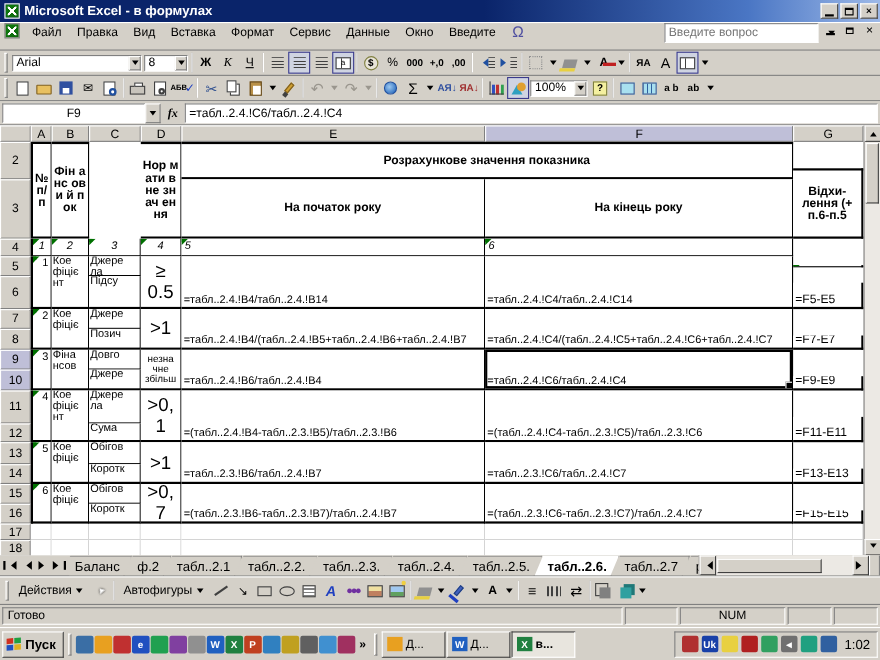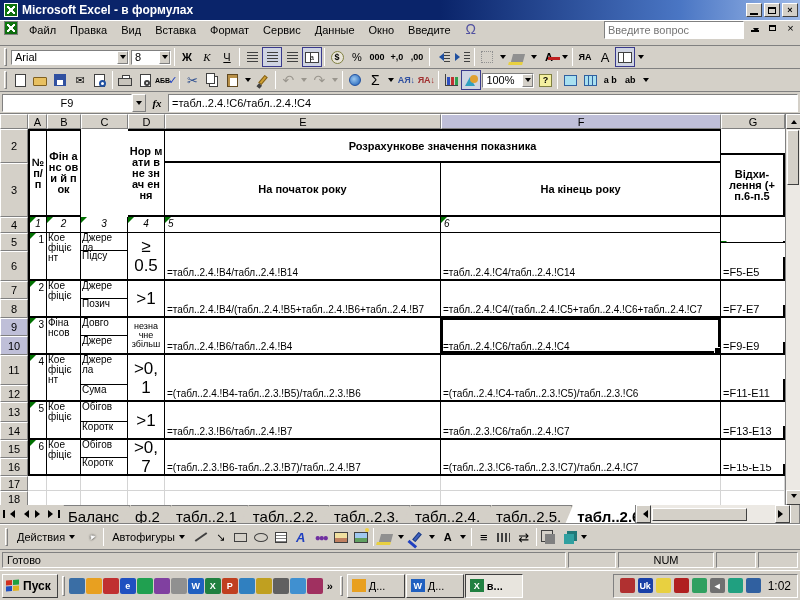--- a/index.html
+++ b/index.html
@@ -117,21 +117,21 @@
   .vthumb { height:55px; margin:1px; background:#d4d0c8; border:1px solid; border-color:#fff #404040 #404040 #fff; }
   .vfill { flex:1; }
 
   
   .tabrow { height:19px; display:flex; align-items:stretch; background:#d4d0c8; border-bottom:1px solid #808080; }
   .tabnav { display:flex; align-items:center; padding:0 2px; gap:1px; }
   .tnb { width:14px; height:15px; background:#d4d0c8; display:flex; align-items:center; justify-content:center; position:relative; }
   .bar-l { width:2px; height:8px; background:#000; margin-right:1px; }
   .tabs { display:flex; align-items:stretch; flex:1; overflow:hidden; }
   .tab { position:relative; background:#d4d0c8; border-top:1px solid #808080; padding:2px 10px 16px 12px; margin-left:-7px; white-space:nowrap; color:#000;
-    clip-path:polygon(8px 0, 100% 0, calc(100% - 8px) 100%, 0 100%); border-right:1px solid #808080; font-size:15px; }
+    clip-path:polygon(8px 0, 100% 0, calc(100% - 8px) 100%, 0 100%); border-right:1px solid #808080; font-size:12px; }
   .tab.active { background:#fff; font-weight:bold; z-index:5; border-top:1px solid #fff; }
   .hscroll { width:155px; display:flex; align-items:center; background:#ece9e4; border-left:1px solid #808080; }
   .hthumb { flex:0 0 95px; height:13px; background:#d4d0c8; border:1px solid; border-color:#fff #404040 #404040 #fff; margin:0 1px; }
   .hfill { flex:1; }
   .splitbox { width:10px; background:#d4d0c8; border-left:1px solid #fff; border-right:1px solid #808080; }
 
   
   .drawbar { height:26px; display:flex; align-items:center; border-top:1px solid #fff; border-bottom:1px solid #808080; padding:0 2px; }
   .dlabel { display:flex; align-items:center; gap:4px; padding:2px 6px; }
   .i-line { width:14px; height:2px; background:#404040; transform:rotate(-35deg); }

